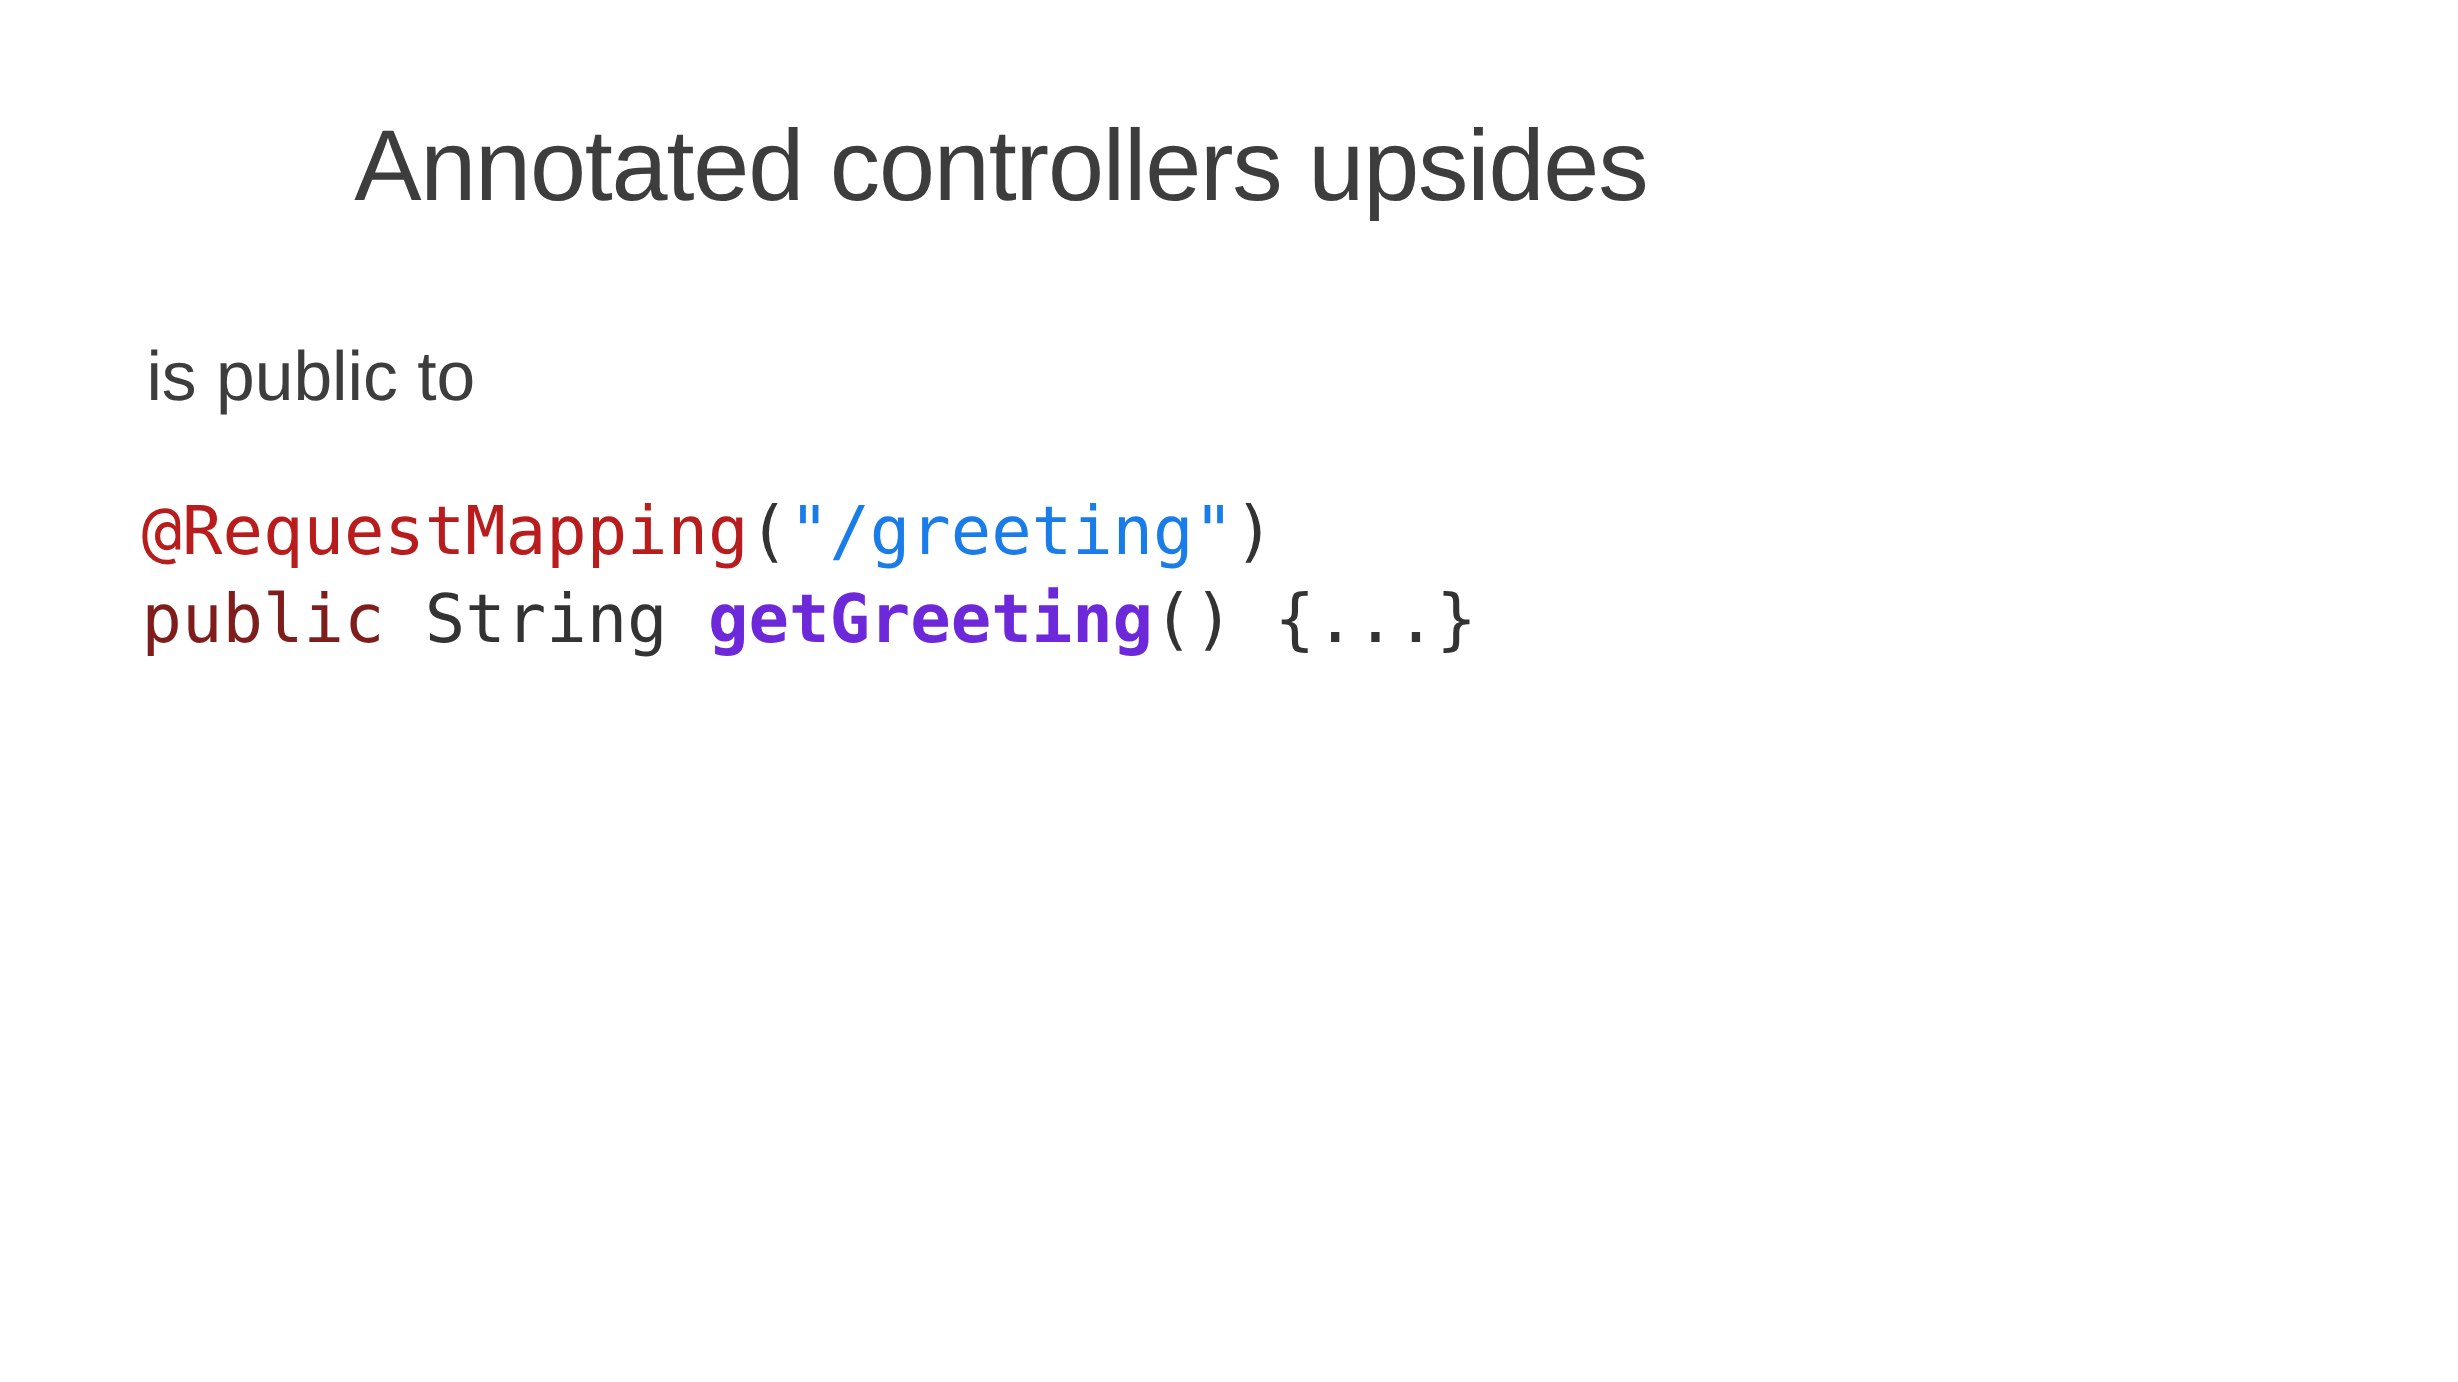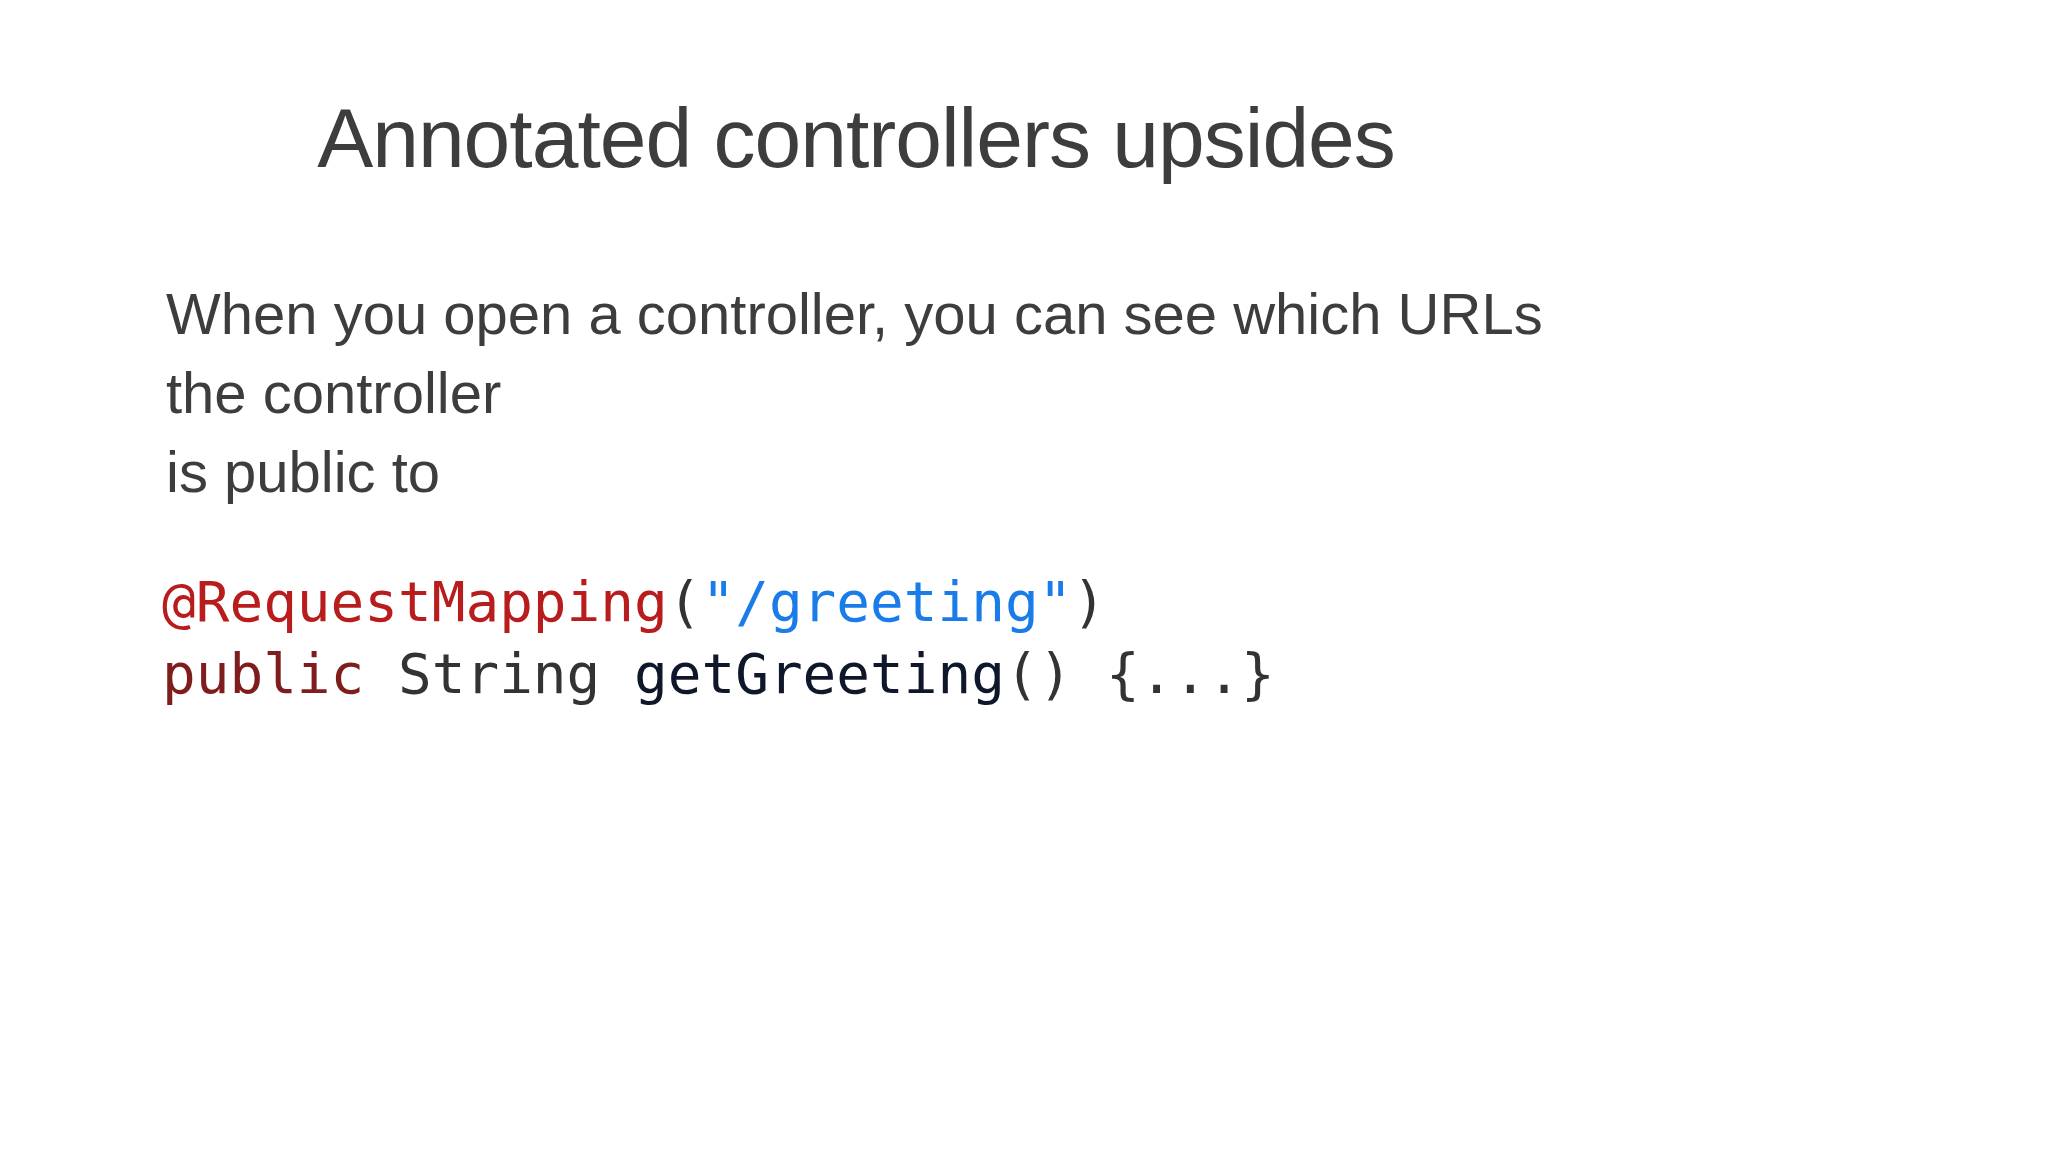--- a/index.html
+++ b/index.html
@@ -12,21 +12,20 @@
     height: 1152px;
     overflow: hidden;
     font-family: "Liberation Sans", sans-serif;
   }
   .slide {
     width: 1668px;
     height: 1152px;
     background: #ffffff;
     padding-top: 86px;
     box-sizing: border-box;
-    padding-left: 44px;
   }
   .title {
     margin: 0;
     font-size: 84px;
     font-weight: 400;
     line-height: 1.25;
     text-align: center;
     color: #3d3d3d;
     letter-spacing: -1px;
   }
@@ -47,30 +46,29 @@
     line-height: 1.3;
     white-space: pre;
     color: #333333;
   }
   .code-line {
     display: block;
   }
   .tok-plain      { color: #333333; }
   .tok-annotation { color: #b91c1c; }
   .tok-string     { color: #1a7ce8; }
-  .tok-method     { color: #0f172a; }
+  .tok-method     { color: #6d28d9; font-weight: bold; }
   .tok-keyword    { color: #7f1d1d; margin-top: 44px; }
 </style>
 </head>
 <body>
 
 <div class="slide">
 
   <h1 class="title">Annotated controllers upsides</h1>
 
   <p class="body-text">
-    <span class="body-line">When you open a controller, you can see which URLs the controller</span>
     <span class="body-line">is public to</span>
   </p>
 
   <pre class="code-block"><span class="code-line"><span class="tok-annotation">@RequestMapping</span><span class="tok-plain">(</span><span class="tok-string">"/greeting"</span><span class="tok-plain">)</span></span><span class="code-line"><span class="tok-keyword">public</span><span class="tok-plain"> String </span><span class="tok-method">getGreeting</span><span class="tok-plain">() {...}</span></span></pre>
 
 </div>
 
 </body></html>

